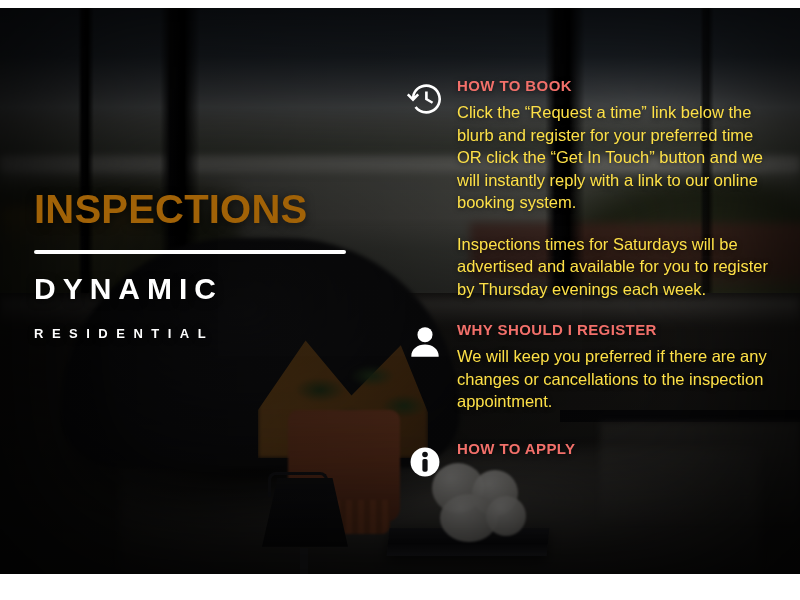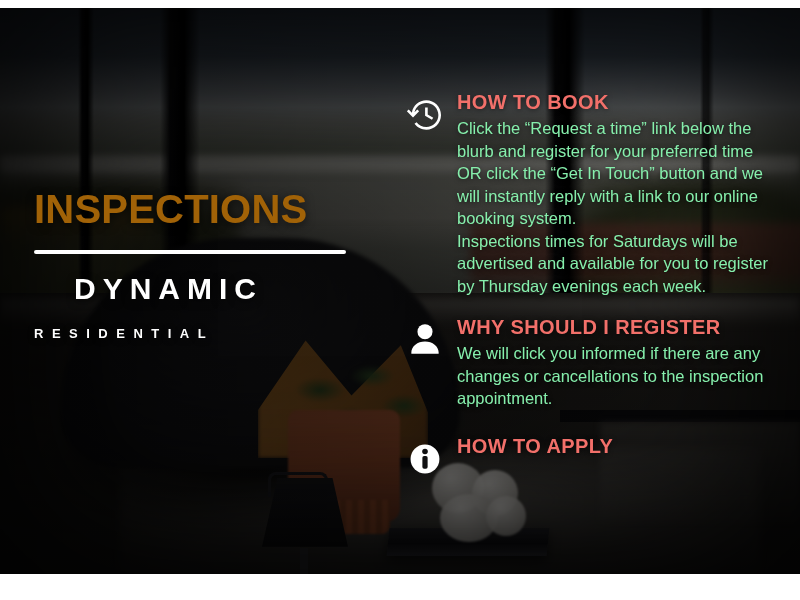--- a/index.html
+++ b/index.html
@@ -272,21 +272,20 @@
     border-radius: 2px;
   }
   .brand-name {
     margin-top: 18px;
     color: #ffffff;
     font-size: 30px;
     font-weight: 700;
     letter-spacing: 7px;
     text-transform: uppercase;
     text-shadow: 0 2px 8px rgba(0,0,0,.6);
-    margin-left: 40px;
   }
   .brand-sub {
     margin-top: 20px;
     color: #ffffff;
     font-size: 13px;
     font-weight: 700;
     letter-spacing: 8.5px;
     text-transform: uppercase;
     text-shadow: 0 1px 6px rgba(0,0,0,.6);
   }
@@ -307,38 +306,38 @@
   .sec-icon {
     position: absolute;
     left: 4px;
     top: 4px;
     width: 42px;
     height: 42px;
     display: block;
   }
   .sec-icon svg { display: block; width: 42px; height: 42px; }
   .sec-title {
-    margin: 16px 0 3px 0;
+    margin: 0 0 3px 0;
     color: #f2706a;
-    font-size: 20px;
+    font-size: 15px;
     line-height: 24px;
     font-weight: 700;
     letter-spacing: 0.4px;
     text-transform: uppercase;
     text-shadow: 0 1px 5px rgba(0,0,0,.55);
   }
   .sec-body {
     margin: 0;
-    color: #86efac;
+    color: #fde047;
     font-size: 16.5px;
     line-height: 22.5px;
     font-weight: 400;
     text-shadow: 0 1px 5px rgba(0,0,0,.6);
   }
-  .sec-body + .sec-body { }
+  .sec-body + .sec-body { margin-top: 19px; }
 
   
   #section-how-to-book { margin-bottom: 18px; }
   #section-why-register { margin-bottom: 24px; }
 </style>
 </head>
 <body>
 
 <div class="poster">
   <div class="poster-inner">
@@ -410,21 +409,21 @@
         </div>
 
         <div class="section" id="section-why-register">
           <span class="sec-icon">
             <svg viewBox="0 0 48 48" aria-hidden="true">
               <circle cx="24" cy="14.5" r="8.6" fill="#ffffff"></circle>
               <path fill="#ffffff" d="M24 25.6c-8.6 0-15.6 5.6-15.6 12.5v1.6h31.2v-1.6c0-6.9-7-12.5-15.6-12.5z"></path>
             </svg>
           </span>
           <h2 class="sec-title">WHY SHOULD I REGISTER</h2>
-          <p class="sec-body">We will click you informed if there are any changes or cancellations to the inspection appointment.</p>
+          <p class="sec-body">We will keep you preferred if there are any changes or cancellations to the inspection appointment.</p>
         </div>
 
         <div class="section" id="section-how-to-apply">
           <span class="sec-icon">
             <svg viewBox="0 0 48 48" aria-hidden="true">
               <circle cx="24" cy="24" r="16.5" fill="#ffffff"></circle>
               <circle cx="24" cy="15.5" r="3.2" fill="#101012"></circle>
               <rect x="21" y="20.5" width="6" height="14.5" rx="2" fill="#101012"></rect>
             </svg>
           </span>

